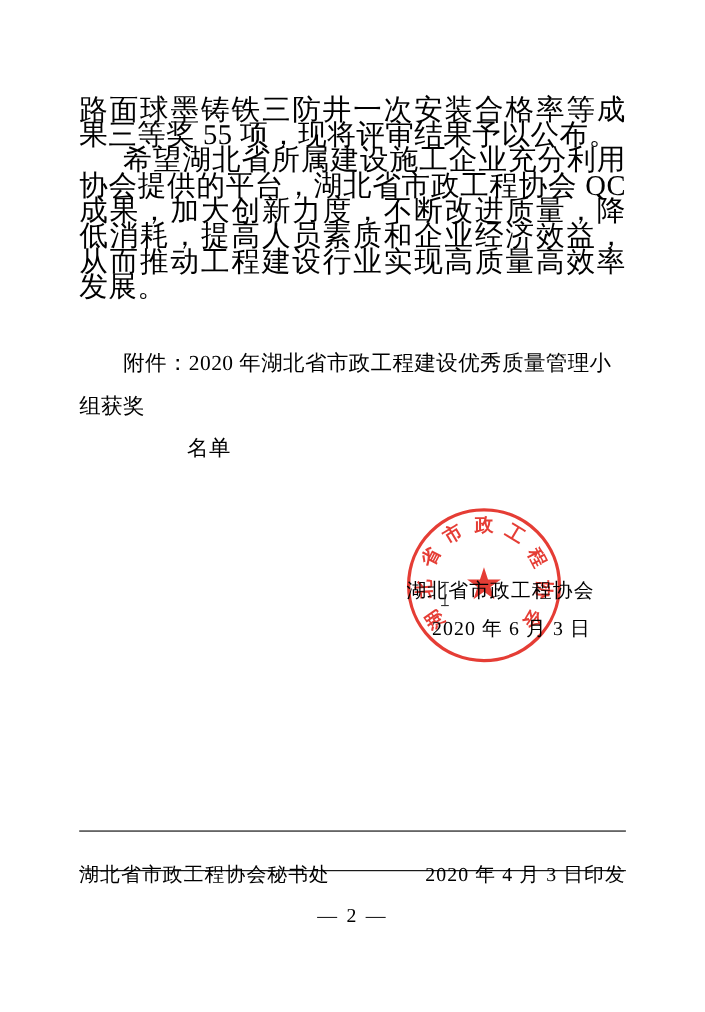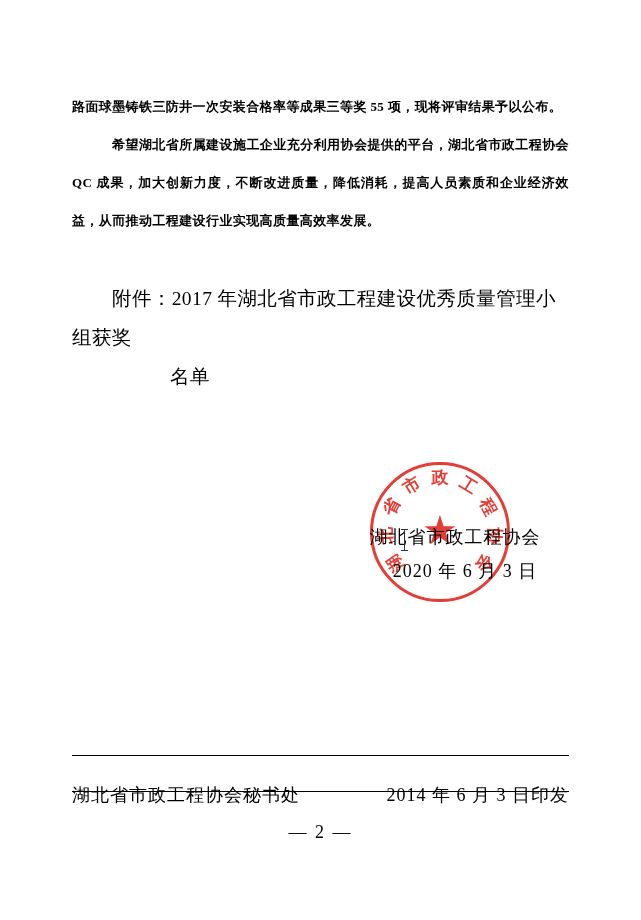--- a/index.html
+++ b/index.html
@@ -20,27 +20,26 @@
     height: 920px;
     box-sizing: border-box;
   }
   .body-area {
     position: absolute;
     left: 72px;
     top: 88px;
     width: 497px;
   }
   .para {
-    font-size: 13px;
-    line-height: 38px;
+    font-size: 26px;
+    line-height: 23px;
     letter-spacing: 0.4px;
     text-align: justify;
     text-justify: inter-ideograph;
     margin: 0;
-    font-weight: bold;
   }
   .indent {
     text-indent: 40px;
   }
   .attachment-block {
     margin-top: 39px;
     font-size: 19.5px;
     line-height: 39px;
     letter-spacing: 0.4px;
   }
@@ -171,21 +170,21 @@
 </head>
 <body>
 
 <div class="page">
 
   <div class="body-area">
     <p class="para">路面球墨铸铁三防井一次安装合格率等成果三等奖 55 项，现将评审结果予以公布。</p>
     <p class="para indent">希望湖北省所属建设施工企业充分利用协会提供的平台，湖北省市政工程协会 QC 成果，加大创新力度，不断改进质量，降低消耗，提高人员素质和企业经济效益，从而推动工程建设行业实现高质量高效率发展。</p>
 
     <div class="attachment-block">
-      <div class="attachment-line1">附件：2017 年湖北省市政工程建设优秀质量管理小组获奖</div>
+      <div class="attachment-line1">附件：2020 年湖北省市政工程建设优秀质量管理小组获奖</div>
       <div class="attachment-line2">名单</div>
     </div>
   </div>
 
   <div class="seal">
     <div class="seal-text">
         <span style="transform: rotate(-125deg);">湖</span>
         <span style="transform: rotate(-93.75deg);">北</span>
         <span style="transform: rotate(-62.5deg);">省</span>
         <span style="transform: rotate(-31.25deg);">市</span>
@@ -201,18 +200,18 @@
   <div class="sign-area">
     <div class="sign-line">湖北省市政工程协会</div>
     <div class="sign-line sign-date">2020 年 6 月 3 日</div>
   </div>
 
   <div class="caret"></div>
 
   <div class="footer-rule"></div>
   <div class="footer">
     <span>湖北省市政工程协会秘书处</span>
-    <span>2014 年 6 月 3 日印发</span>
+    <span>2020 年 4 月 3 日印发</span>
   </div>
   <div class="footer-rule second"></div>
 
   <div class="page-number">— 2 —</div>
 </div>
 
 </body></html>

